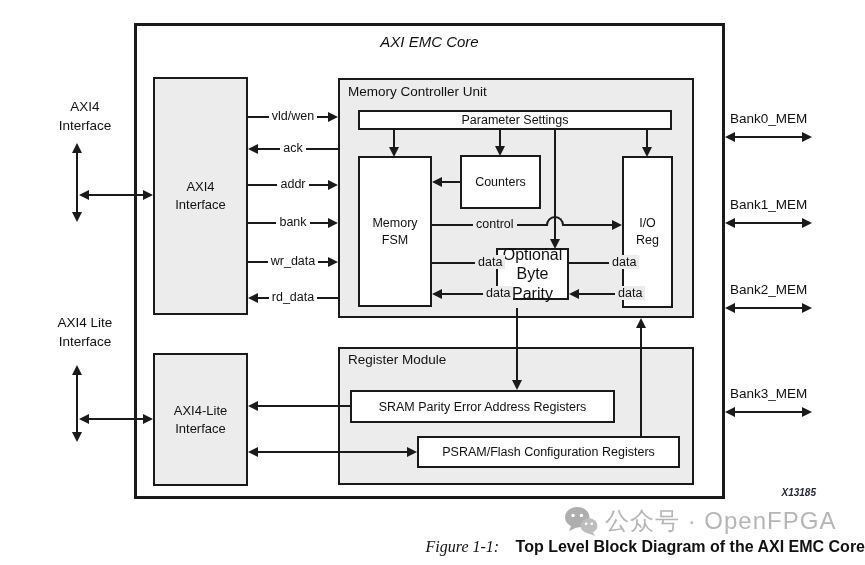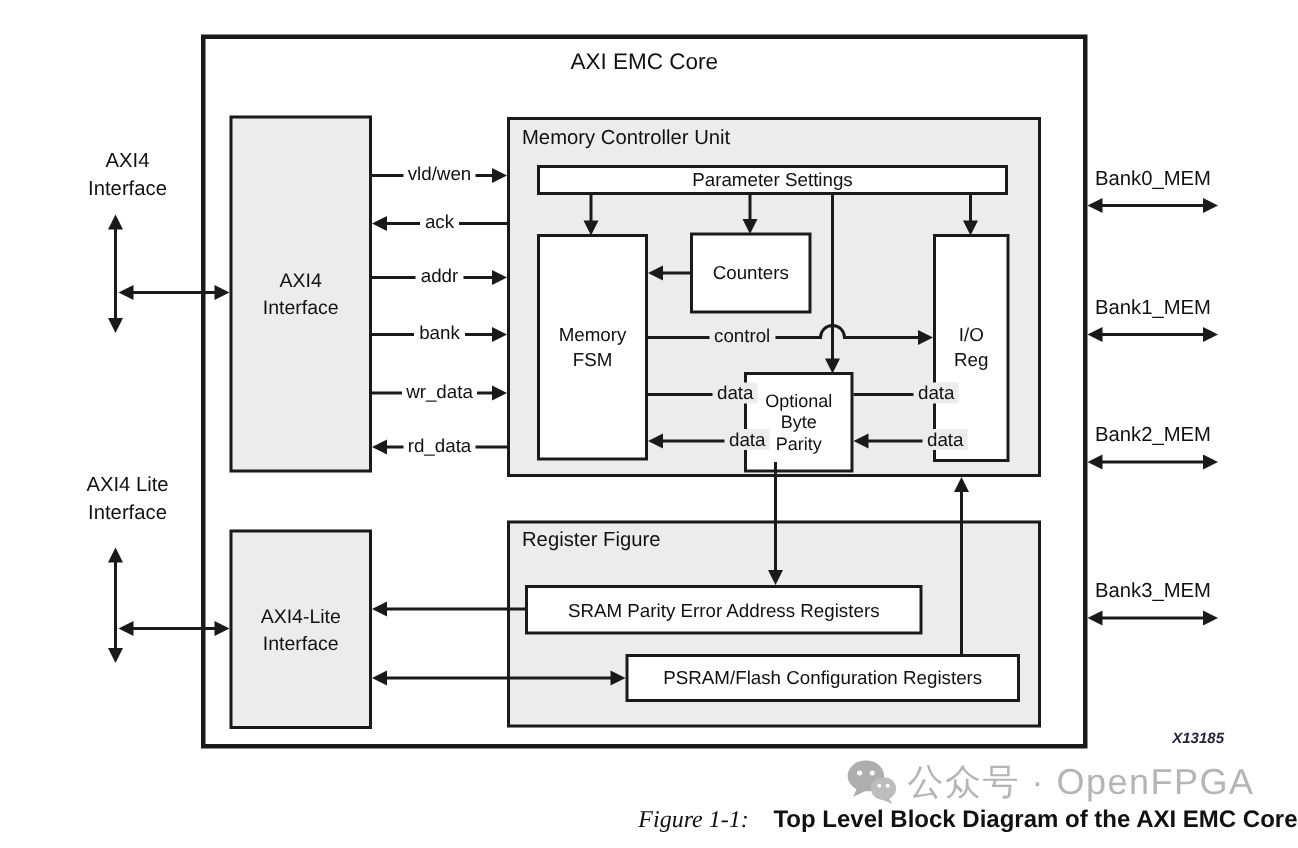--- a/index.html
+++ b/index.html
@@ -1,18 +1,18 @@
 <!DOCTYPE html>
 <html><head>
 <meta charset="utf-8">
 <style>
   * { margin:0; padding:0; box-sizing:border-box; }
   body { background:#fff; font-family:"Liberation Sans", sans-serif; color:#111; }
   .stage { position:relative; width:865px; height:565px; background:#fff; overflow:hidden; }
-  .abs { position:absolute; }
+  .abs { position:absolute;font-style:italic; }
   .box { position:absolute; border:2px solid #1a1a1a; display:flex; align-items:center; justify-content:center; text-align:center; }
   .gray { background:#ececec; }
   .white { background:#ffffff; }
   .pre { white-space:pre-line; line-height:1.35; }
   .blocklbl { font-size:13px; }
   .smalllbl { font-size:12.5px; }
   .modtitle { position:absolute; font-size:13.5px; }
   .hline { position:absolute; height:2px; background:#1a1a1a; }
   .vline { position:absolute; width:2px; background:#1a1a1a; }
   .tr, .tl, .tu, .td { position:absolute; width:0; height:0; }
@@ -65,28 +65,28 @@
 
   <div class="box white smalllbl" style="left:460px; top:155px; width:81px; height:54px;">
     <span>Counters</span>
   </div>
 
   <div class="box white smalllbl" style="left:622px; top:156px; width:51px; height:152px;">
     <span class="pre">I/O
 Reg</span>
   </div>
 
-  <div class="box white" style="left:496px; top:248px; width:73px; height:67px; font-size:12px; border-width:2.5px;">
+  <div class="box white" style="left:496px; top:248px; width:73px; height:52px; font-size:16px; border-width:2.5px;">
     <span class="pre" style="line-height:1.2;">Optional
 Byte
 Parity</span>
   </div>
 
   <div class="box gray" style="left:338px; top:347px; width:356px; height:138px;"></div>
-  <div class="modtitle" style="left:348px; top:352px;">Register Figure</div>
+  <div class="modtitle" style="left:348px; top:352px;">Register Module</div>
 
   <div class="vline" style="left:393px; top:130px; height:18px;"></div>
   <div class="td" style="left:389px; top:147px;"></div>
 
   <div class="vline" style="left:499px; top:130px; height:17px;"></div>
   <div class="td" style="left:495px; top:146px;"></div>
 
   <div class="vline" style="left:646px; top:130px; height:18px;"></div>
   <div class="td" style="left:642px; top:147px;"></div>
 

